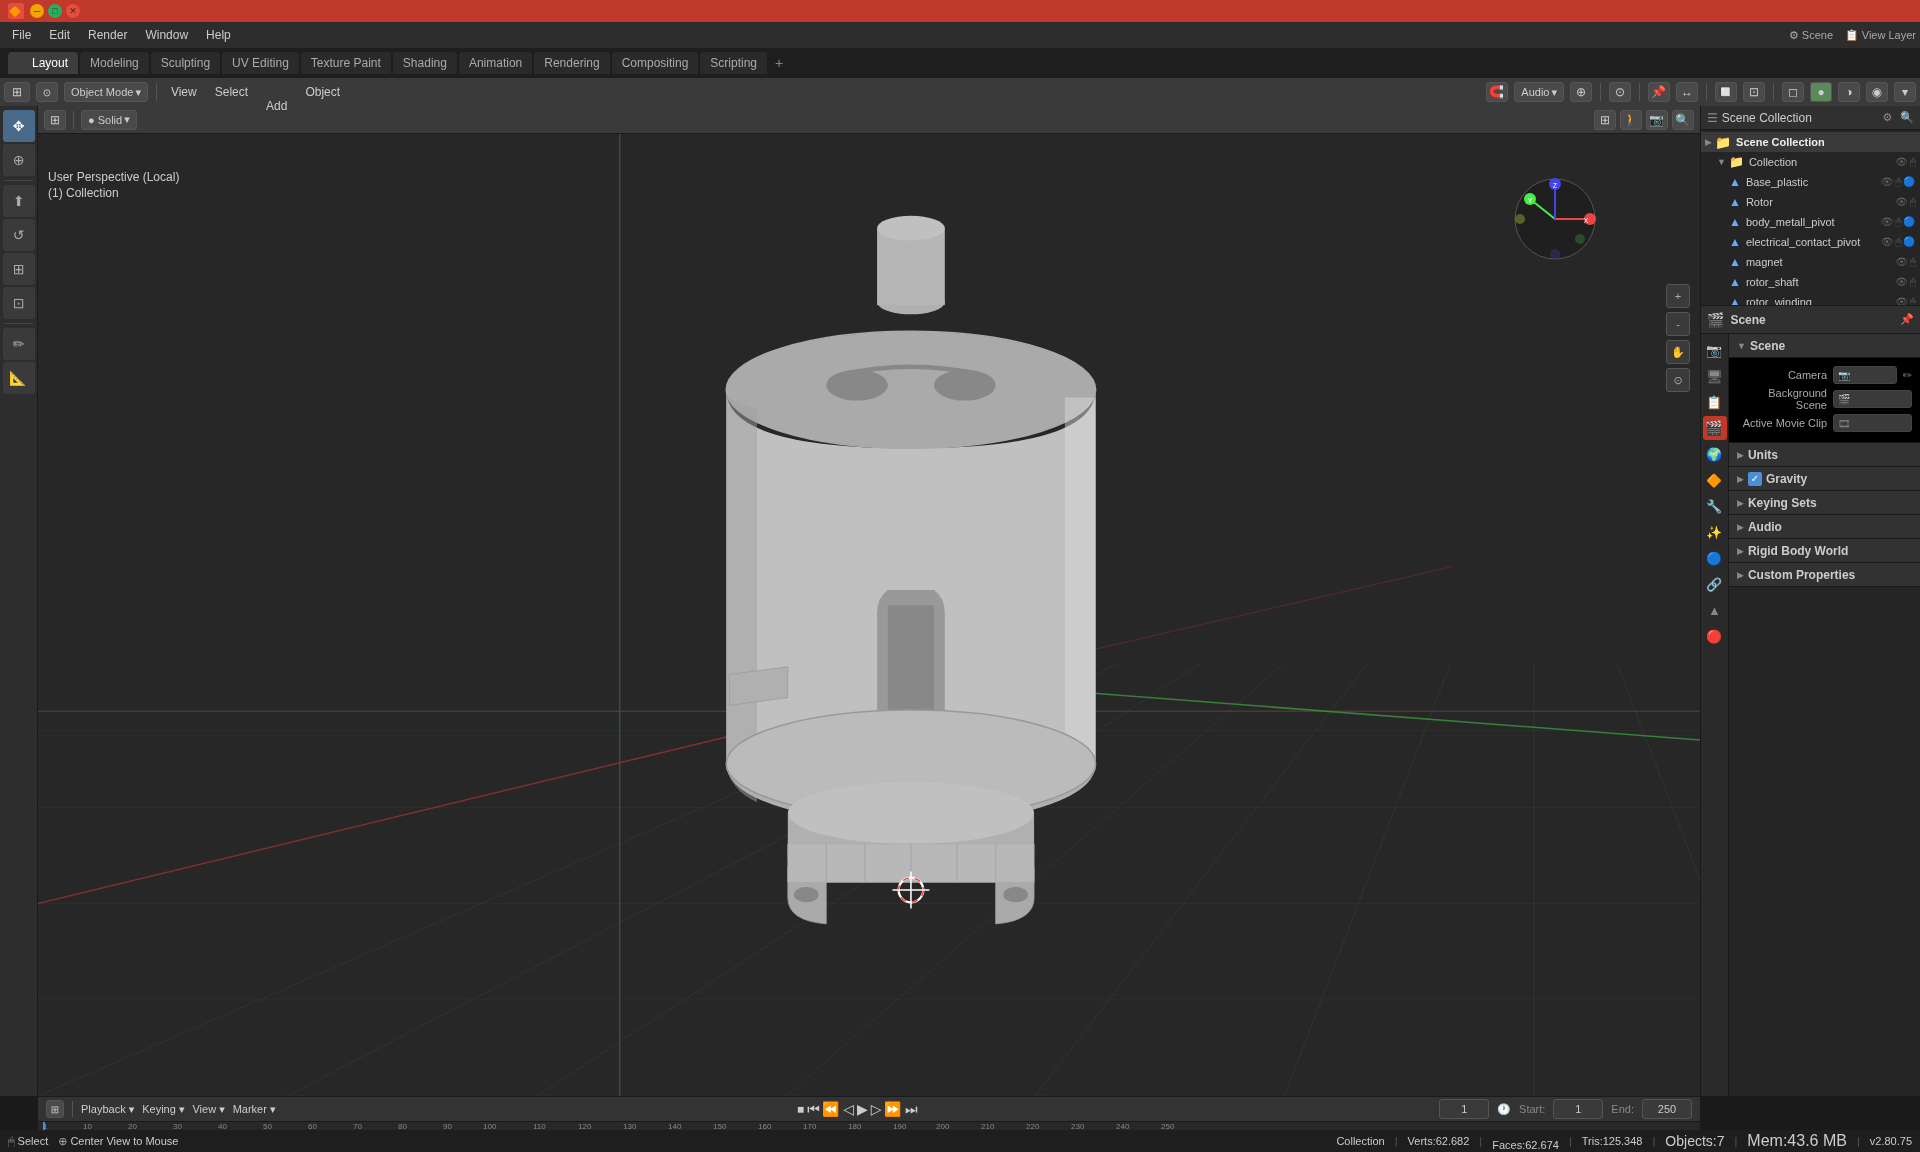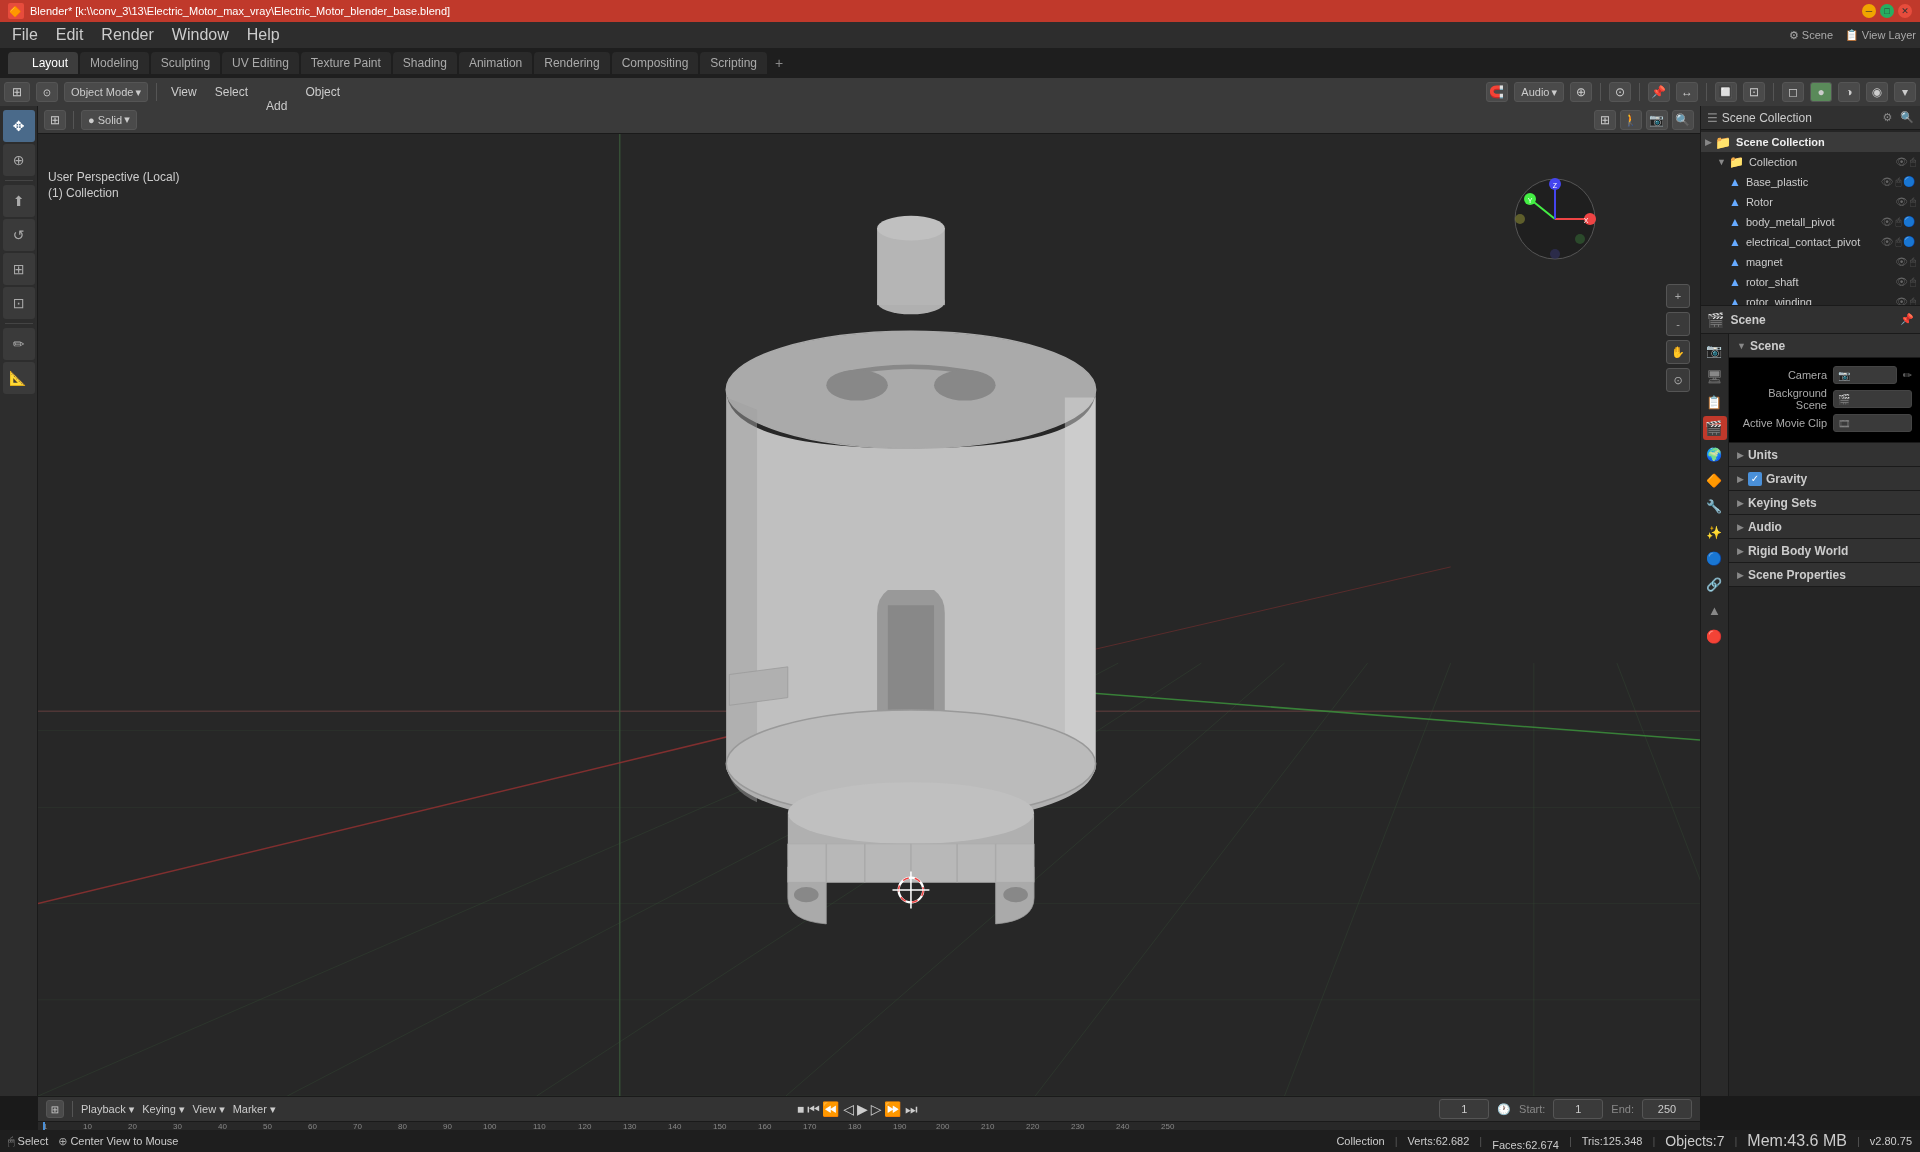--- a/index.html
+++ b/index.html
@@ -75,21 +75,21 @@
       top: 22px;
       left: 0;
       z-index: 99;
       gap: 2px;
     }
     .menu-item {
       padding: 2px 8px;
       color: #cccccc;
       cursor: pointer;
       border-radius: 3px;
-      font-size: 16px;
+      font-size: 12px;
     }
 
     
     #workspace-tabs {
       width: 100%;
       height: 30px;
       background: #1e1e1e;
       display: flex;
       align-items: center;
       padding: 0 8px;
@@ -459,21 +459,20 @@
       font-size: 10px;
       color: white;
       cursor: pointer;
     }
   </style>
 </head>
 <body>
 
 <div id="title-bar">
   <div class="app-icon">🔶</div>
-  <span class="title-text">Blender* [k:\\conv_3\13\Electric_Motor_max_vray\Electric_Motor_blender_base.blend]</span>
   <div class="window-controls">
     <div class="win-btn minimize">─</div>
     <div class="win-btn maximize">□</div>
     <div class="win-btn close">✕</div>
   </div>
 </div>
 
 <div id="menu-bar">
   <div class="menu-item">File</div>
   <div class="menu-item">Edit</div>
@@ -721,21 +720,21 @@
         <span class="section-title">Audio</span>
       </div>
 
       <div class="section-header">
         <span class="section-arrow">▶</span>
         <span class="section-title">Rigid Body World</span>
       </div>
 
       <div class="section-header">
         <span class="section-arrow">▶</span>
-        <span class="section-title">Scene Properties</span>
+        <span class="section-title">Custom Properties</span>
       </div>
     </div>
   </div>
 </div>
 
 <div id="main-viewport">
 
   <div id="viewport-header">
     <div class="small-icon-btn">⊞</div>
     <div style="width:1px;height:18px;background:#555;margin:0 3px;"></div>

